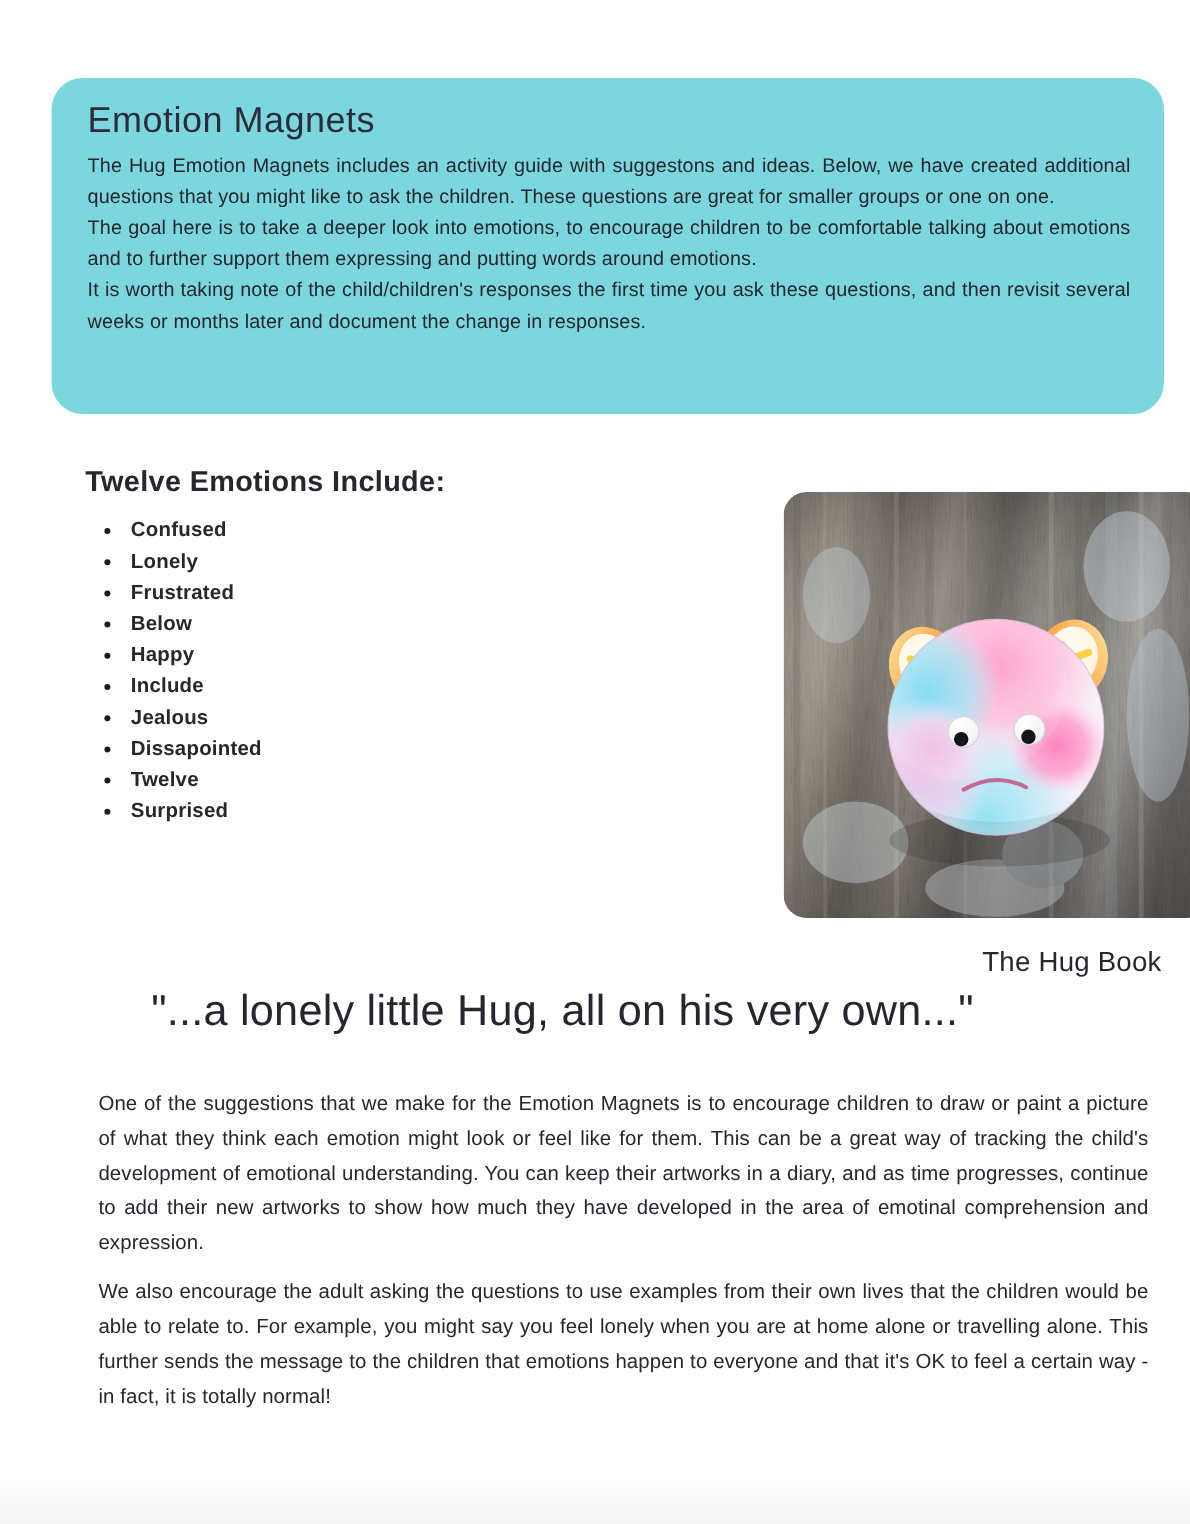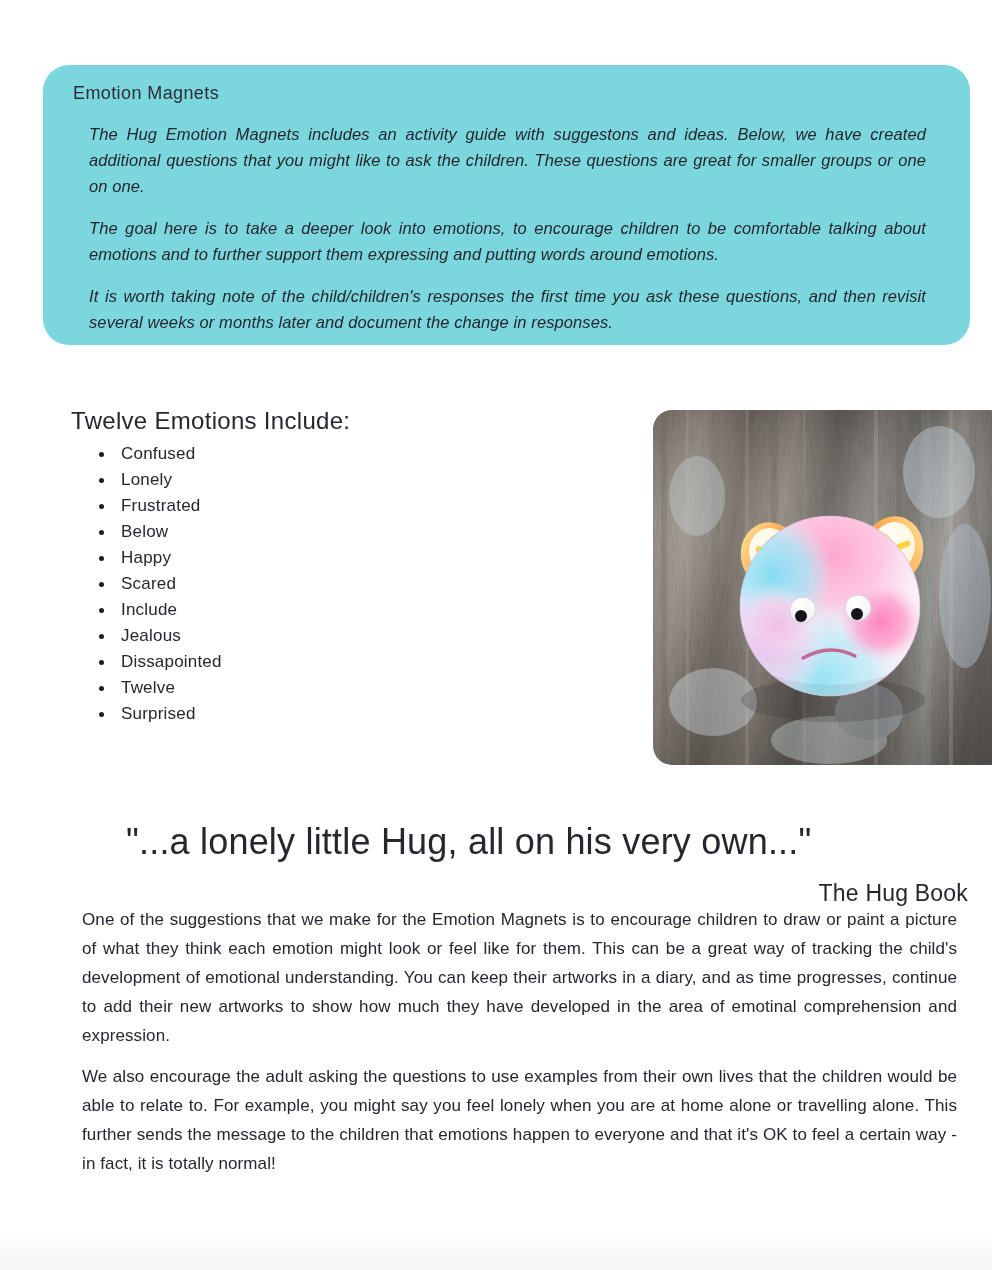--- a/index.html
+++ b/index.html
@@ -26,56 +26,56 @@
     left: 43px;
     top: 65px;
     width: 927px;
     height: 280px;
     background: #7bd6dd;
     border-radius: 26px;
     box-sizing: border-box;
     padding: 18px 28px 14px 30px;
   }
   .intro-title {
-    font-size: 18px;
+    font-size: 30px;
     font-weight: 400;
     letter-spacing: 0.4px;
     color: #2c2c3a;
     margin: 0 0 6px 0;
     line-height: 1.2;
   }
   .intro-para {
     font-size: 16.5px;
     line-height: 26px;
     color: #26262f;
-    margin: 16px;
+    margin: 0;
     text-align: justify;
     text-justify: inter-word;
     letter-spacing: 0.1px;
-    font-style: italic;
   }
 
   
   .emotions-heading {
     position: absolute;
     left: 71px;
-    top: 387px;
+    top: 368px;
     font-size: 24px;
-    font-weight: 400;
+    font-weight: 700;
     color: #26262f;
     letter-spacing: 0.3px;
   }
   .emotions-list {
     position: absolute;
     left: 71px;
     top: 425px;
-    margin: 16px;
+    margin: 4px;
     padding: 0;
     list-style: none;
     width: 420px;
+    font-weight: bold;
   }
   .emotions-list li {
     position: relative;
     font-size: 17px;
     line-height: 26px;
     color: #26262f;
     padding-left: 34px;
     letter-spacing: 0.2px;
   }
   .emotions-list li .bullet {
@@ -109,21 +109,21 @@
     font-size: 36px;
     font-weight: 400;
     color: #26262f;
     letter-spacing: 0.2px;
     line-height: 46px;
     white-space: nowrap;
   }
   .quote-attrib {
     position: absolute;
     left: 86px;
-    top: 880px;
+    top: 788px;
     width: 882px;
     text-align: right;
     font-size: 23px;
     color: #26262f;
     letter-spacing: 0.2px;
   }
 
   
   .body-copy {
     position: absolute;
@@ -164,21 +164,20 @@
   </section>
 
   <h2 class="emotions-heading">Twelve Emotions Include:</h2>
 
   <ul class="emotions-list">
     <li><span class="bullet"></span><span>Confused</span></li>
     <li><span class="bullet"></span><span>Lonely</span></li>
     <li><span class="bullet"></span><span>Frustrated</span></li>
     <li><span class="bullet"></span><span>Below</span></li>
     <li><span class="bullet"></span><span>Happy</span></li>
-    <li><span class="bullet"></span><span>Scared</span></li>
     <li><span class="bullet"></span><span>Include</span></li>
     <li><span class="bullet"></span><span>Jealous</span></li>
     <li><span class="bullet"></span><span>Dissapointed</span></li>
     <li><span class="bullet"></span><span>Twelve</span></li>
     <li><span class="bullet"></span><span>Surprised</span></li>
   </ul>
 
   <figure class="photo-frame" aria-label="Rainbow tie-dye bear emotion magnet with a sad face, mounted on weathered grey timber">
     <svg width="355" height="355" viewBox="0 0 355 355" xmlns="http://www.w3.org/2000/svg" role="img">
       <defs>

